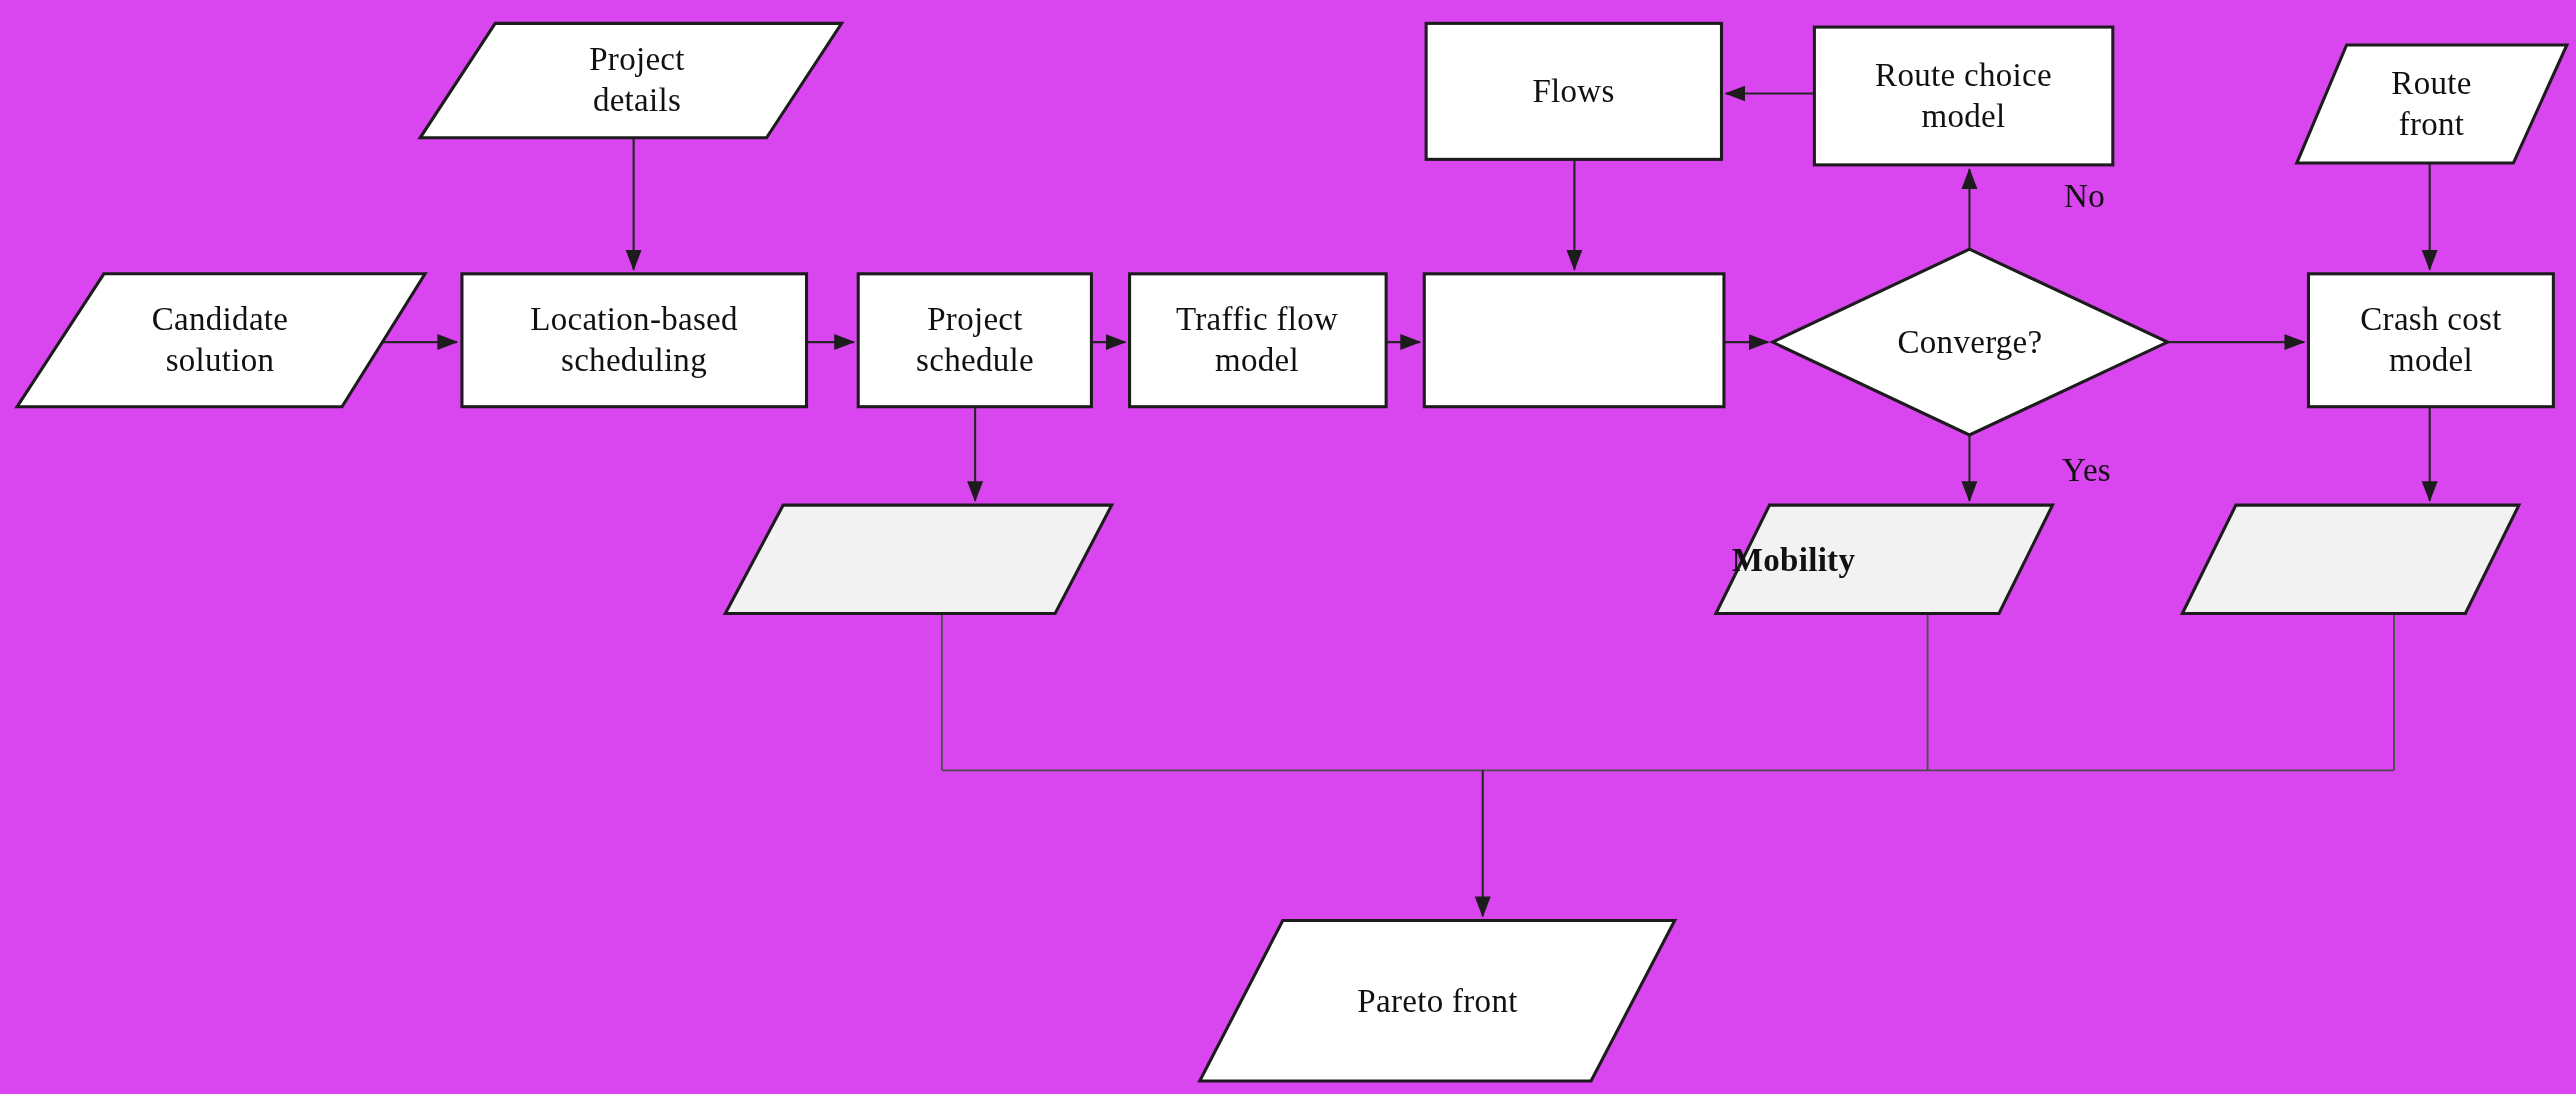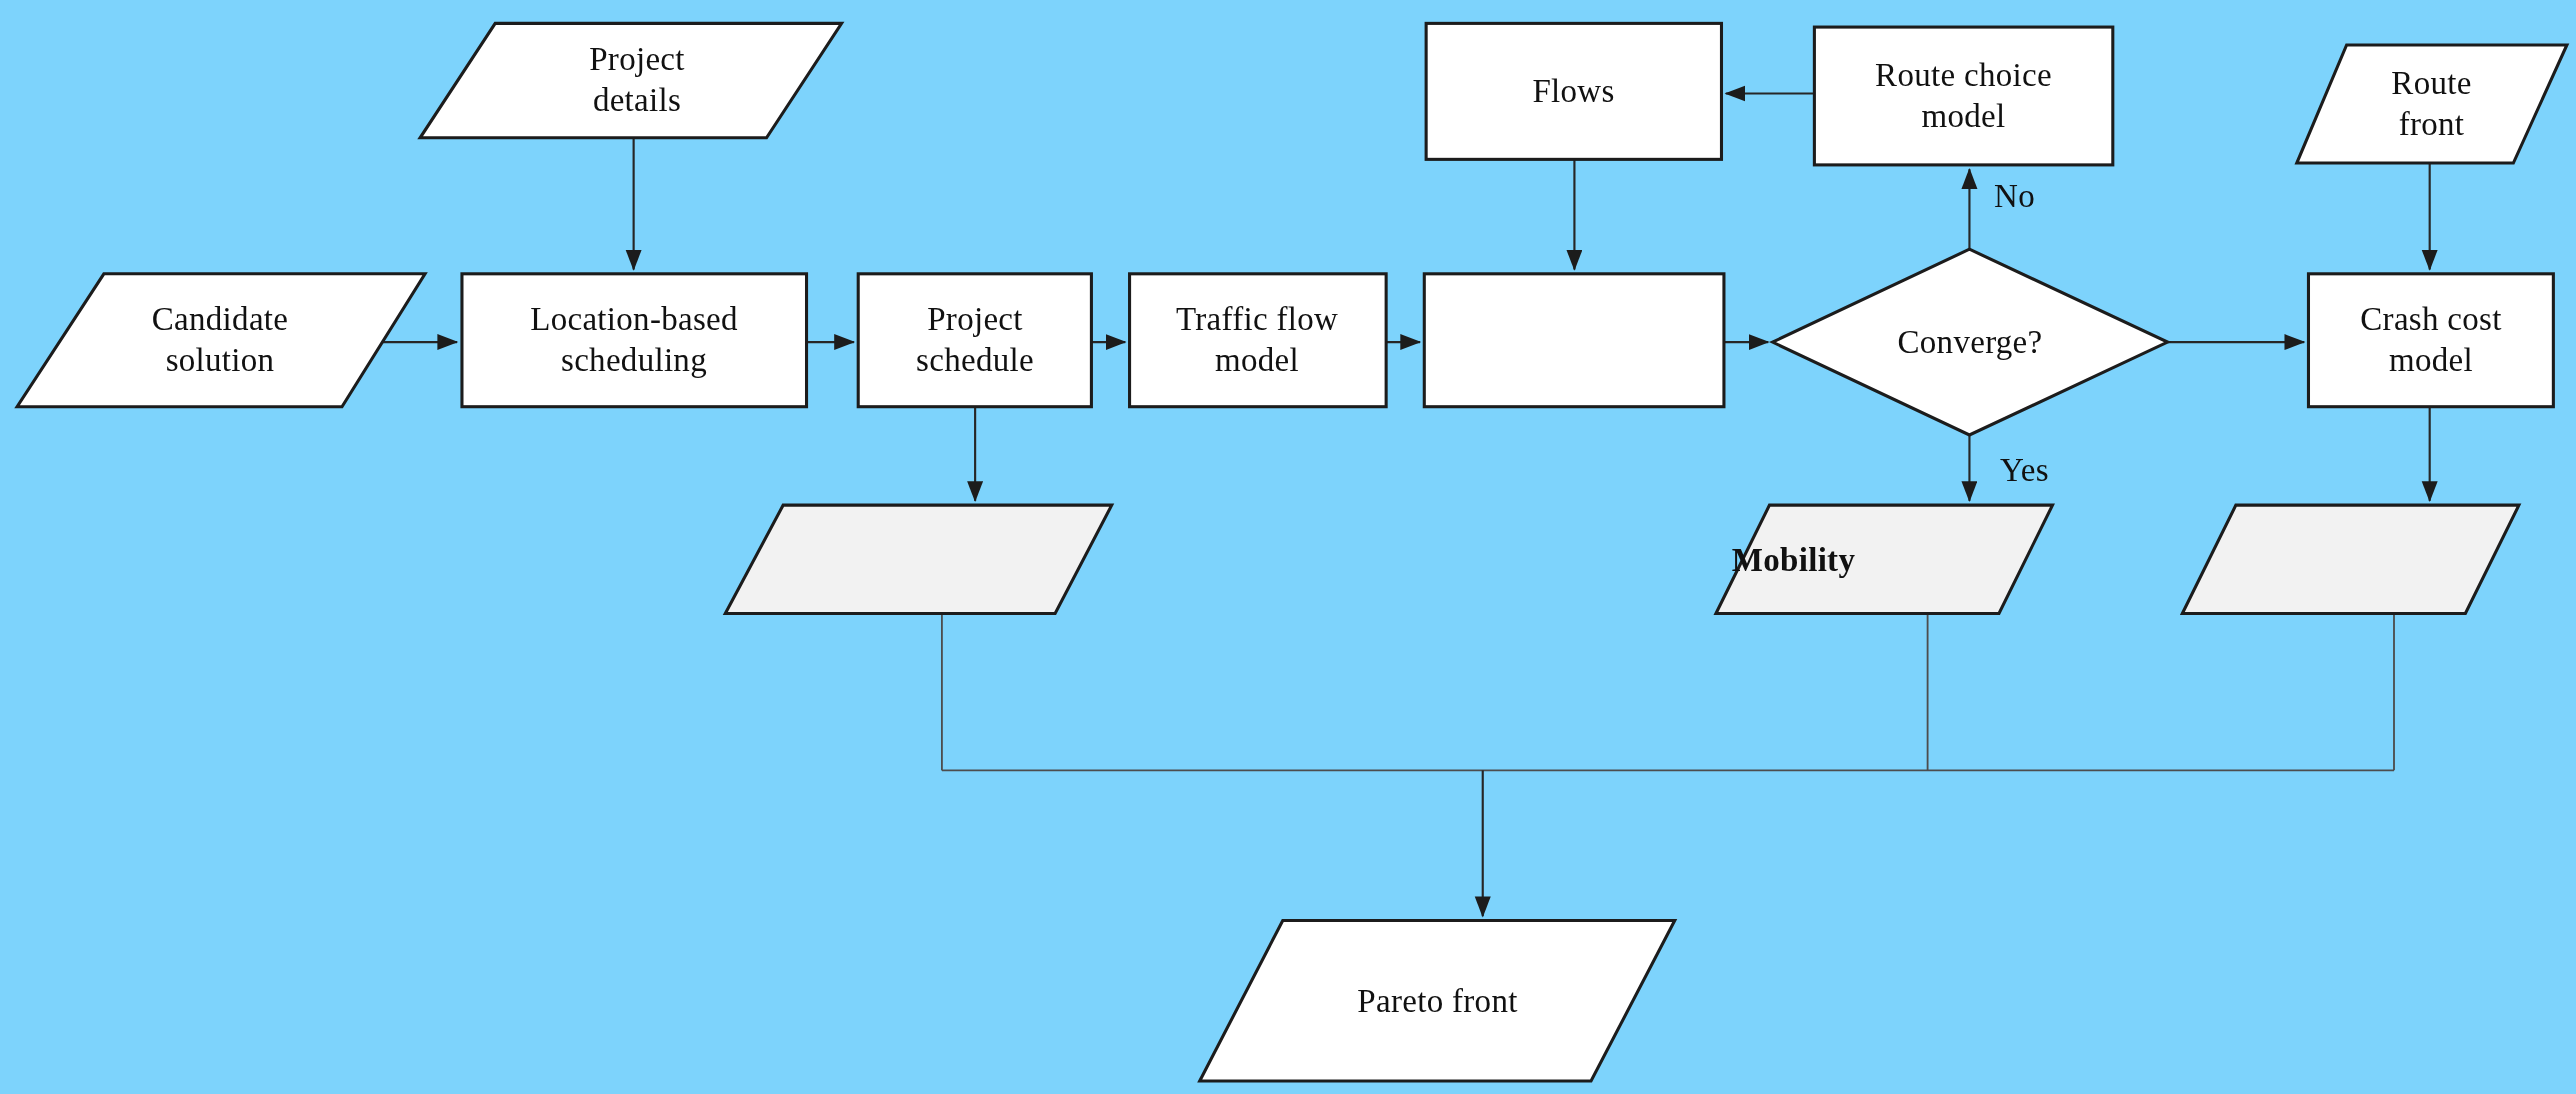--- a/index.html
+++ b/index.html
@@ -1,20 +1,20 @@
 <!DOCTYPE html>
 <html style="font-size:9.8px"><head>
 <meta charset="utf-8">
 <style>
   html, body { margin: 0; padding: 0; background: #ffffff; }
   #stage {
     position: relative;
     width: 2576px;
     height: 1094px;
-    background: #7dd3fc;
+    background: #d946ef;
     font-family: "Liberation Serif", "DejaVu Serif", serif;
     color: #111111;
     overflow: hidden;
   }
   #shapes {
     position: absolute;
     left: 0; top: 0;
     width: 2576px; height: 1094px;
   }
   .label {
@@ -24,21 +24,21 @@
     align-items: center;
     justify-content: center;
     text-align: center;
     font-size: 33px;
     line-height: 1.24;
     letter-spacing: 0.3px;
     white-space: nowrap;
   }
   .label.bold { font-weight: bold; }
   .label.edge-label {
-    align-items: flex-start;
+    align-items: flex-end;
     text-align: left;
   }
 </style>
 </head>
 <body>
 
 <div id="stage">
 
   <svg id="shapes" viewBox="0 0 4185 1778">
     <defs>

